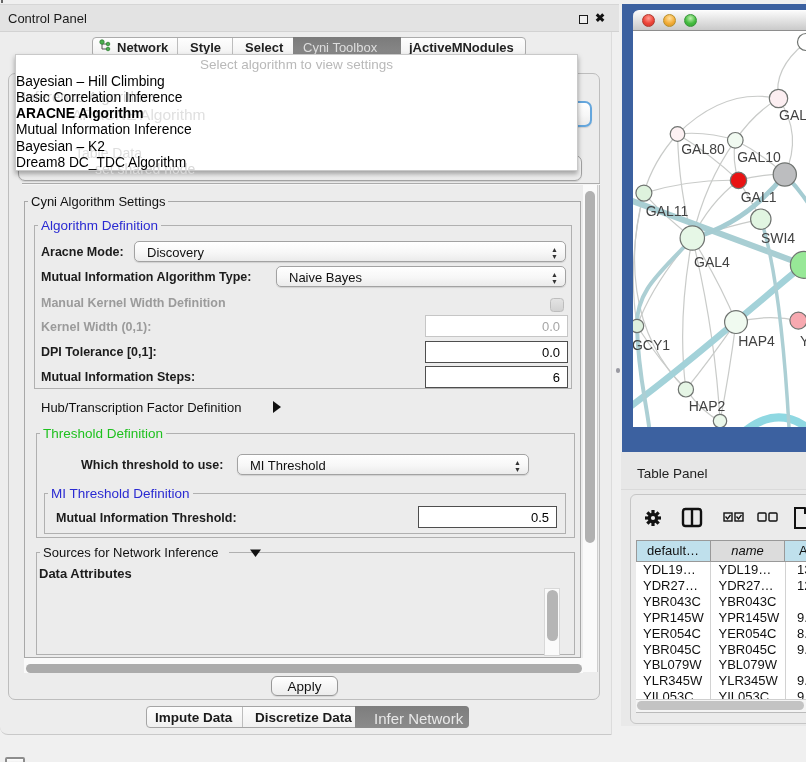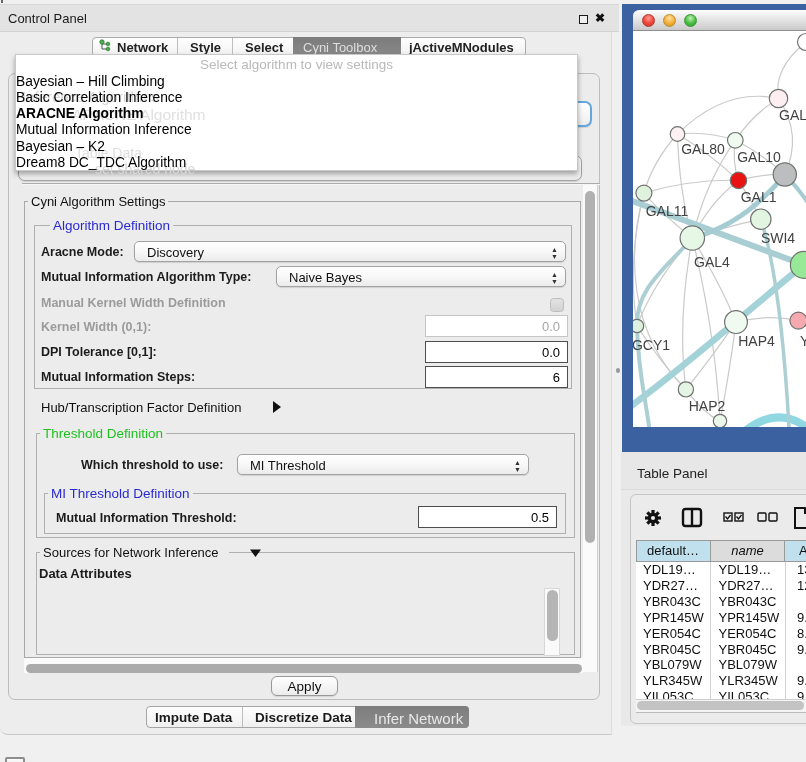--- a/index.html
+++ b/index.html
@@ -52,21 +52,21 @@
 <div class="combo" style="left:18px;top:101px;width:574px;height:26px;border:2.5px solid #64a6dd;border-radius:7px;"></div>
 <div class="combo" style="left:18px;top:155px;width:564px;height:26px;border-radius:7px;"></div>
 
 <div class="abs" style="left:22px;top:183px;width:578px;height:1px;background:#ababab;"></div>
 <div class="abs" style="left:22px;top:184px;width:578px;height:1px;background:#f5f5f5;"></div>
 
 <div class="grp" style="left:24px;top:201px;width:557px;height:457px;border-color:#a8a8a8;"></div>
 <div class="abs" style="left:28px;top:194px;background:#ececec;padding:0 3px;font-size:13px;color:#111;">Cyni Algorithm Settings</div>
 
 <div class="grp" style="left:34px;top:225px;width:538px;height:164px;border-color:#b0b0b0;"></div>
-<div class="abs" style="left:38px;top:218px;background:#ececec;padding:0 3px;font-size:13.5px;color:#2a2ad2;margin-left:12px;">Algorithm Definition</div>
+<div class="abs" style="left:38px;top:218px;background:#ececec;padding:0 3px;font-size:13.5px;color:#2a2ad2;">Algorithm Definition</div>
 
 <div class="lbl abs" style="left:41px;top:245px;">Aracne Mode:</div>
 <div class="combo" style="left:134px;top:241px;width:432px;height:21px;">
   <span class="ct">Discovery</span>
       <span class="ar">▲<br>▼</span>
     </div>
 <div class="lbl abs" style="left:41px;top:270px;">Mutual Information Algorithm Type:</div>
 <div class="combo" style="left:276px;top:266px;width:290px;height:21px;">
   <span class="ct">Naive Bayes</span>
       <span class="ar">▲<br>▼</span>

